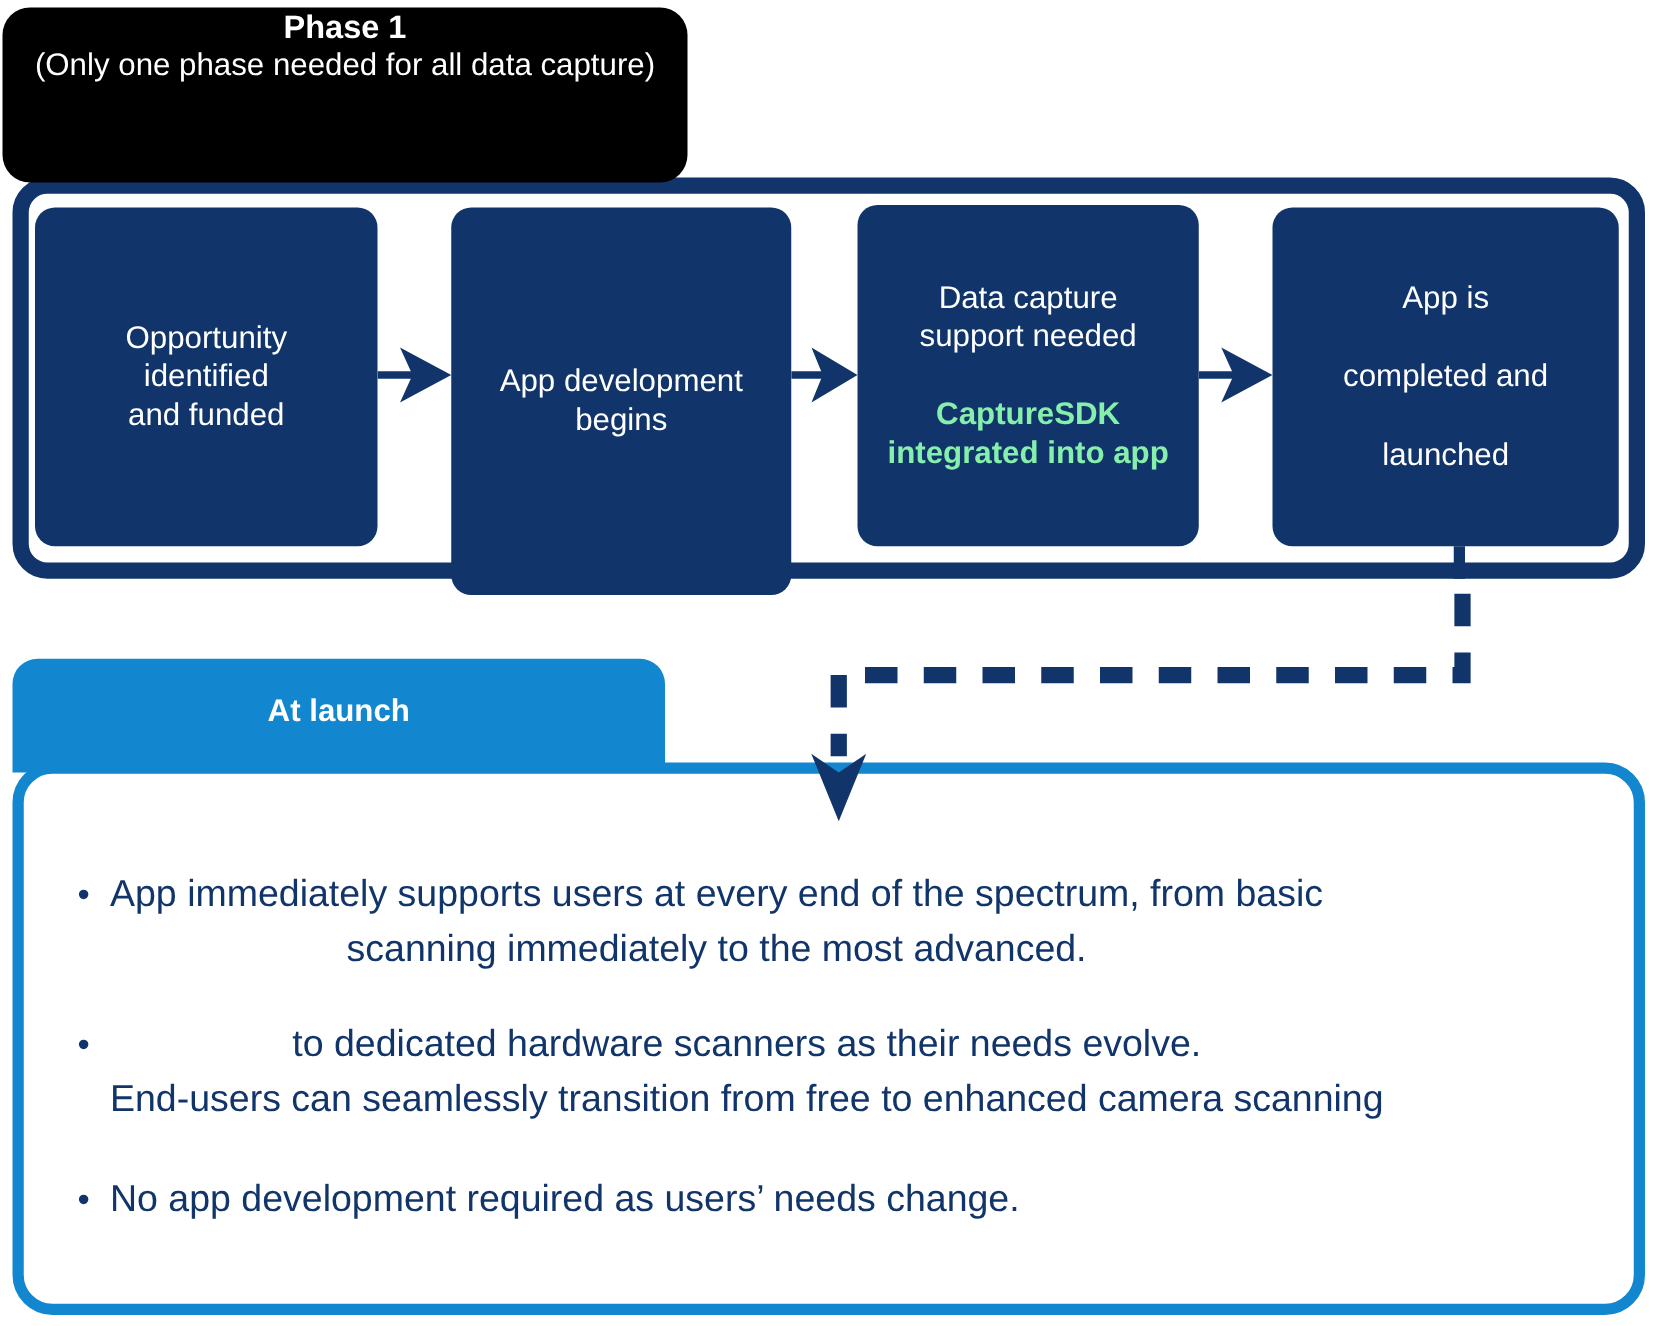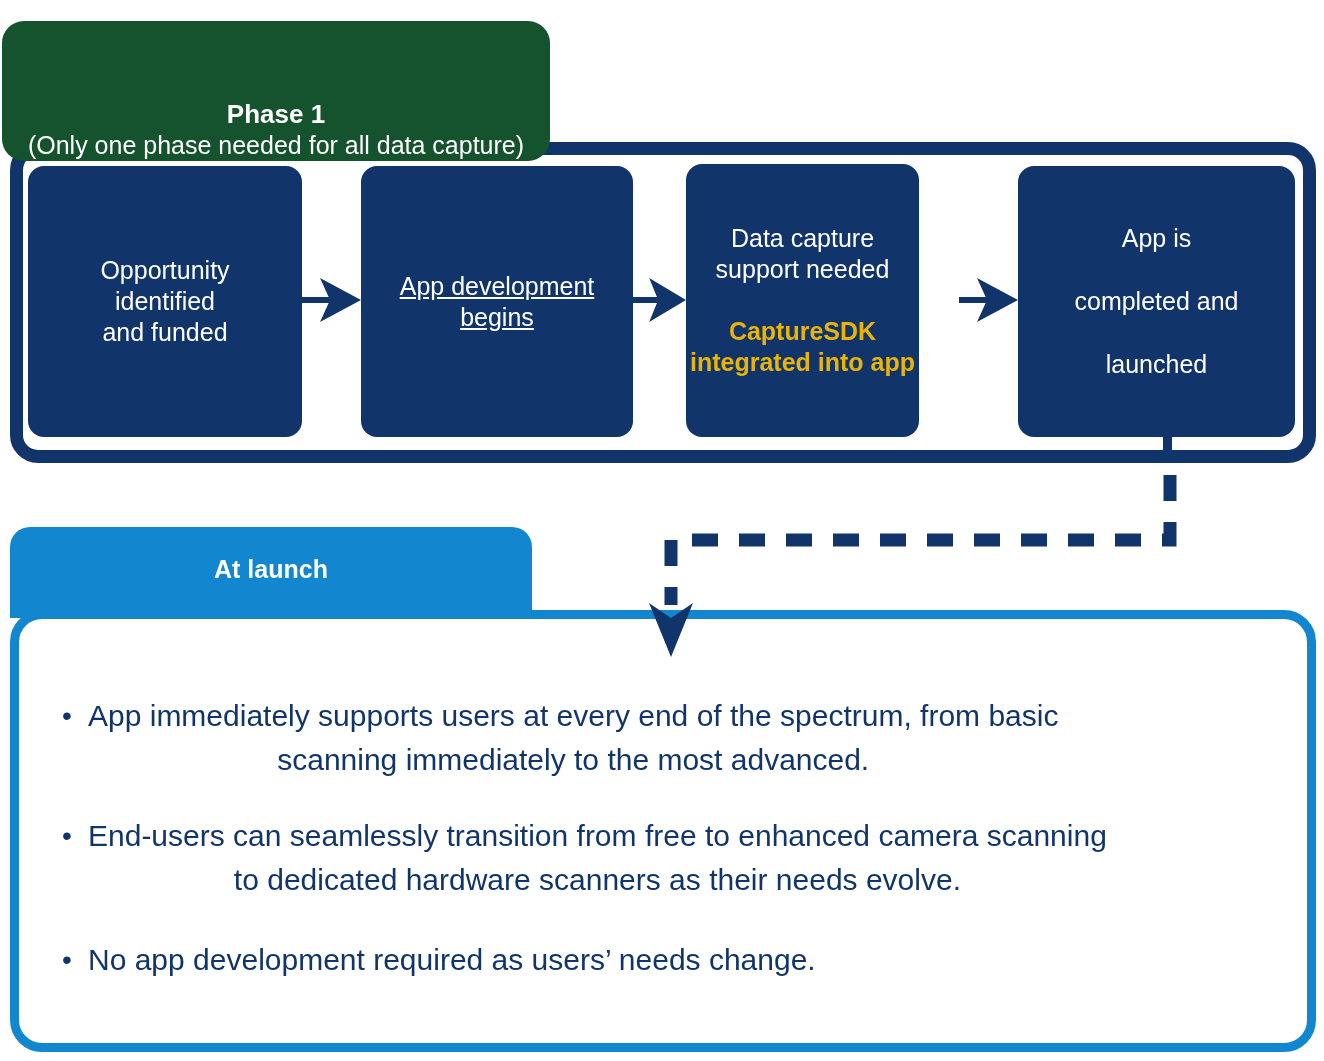--- a/index.html
+++ b/index.html
@@ -8,27 +8,27 @@
     width: 1324px;
     height: 1061px;
     background: #ffffff;
     font-family: "Liberation Sans", sans-serif;
     overflow: hidden;
   }
 
   
   .phase-header {
     position: absolute;
-    left: 2px; top: 21px;
+    left: 2px; top: 6px;
     width: 548px; height: 140px;
-    background: #14532d;
+    background: #000000;
     border-radius: 22px;
     color: #ffffff;
     display: flex; flex-direction: column;
-    align-items: center; justify-content: flex-end;
+    align-items: center; justify-content: flex-start;
     text-align: center;
     line-height: 31px;
     font-size: 25px;
     z-index: 3;
   }
   .phase-header .ph-title { font-weight: bold; font-size: 26px; }
 
   
   .process-container {
     position: absolute;
@@ -49,24 +49,24 @@
     color: #ffffff;
     display: flex; flex-direction: column;
     align-items: center; justify-content: center;
     text-align: center;
     font-size: 25px;
     line-height: 31px;
     z-index: 2;
   }
   .step-box span { display: block; }
   #step1 { left: 28px;  top: 166px; width: 274px; height: 271px; }
-  #step2 { left: 361px; top: 166px; width: 272px; height: 271px; text-decoration: underline; }
-  #step3 { left: 686px; top: 164px; width: 233px; height: 273px; }
+  #step2 { left: 361px; top: 166px; width: 272px; height: 310px; }
+  #step3 { left: 686px; top: 164px; width: 273px; height: 273px; }
   #step4 { left: 1018px; top: 166px; width: 277px; height: 271px; gap: 32px; }
-  .highlight-group { margin-top: 31px; color: #eab308; font-weight: bold; }
+  .highlight-group { margin-top: 31px; color: #86efac; font-weight: bold; }
 
   
   .flow-arrow { position: absolute; top: 276px; height: 48px; z-index: 2; }
   #arrow1 { left: 302px; width: 59px; }
   #arrow2 { left: 633px; width: 53px; }
   #arrow3 { left: 959px; width: 59px; }
 
   
   .connector-stub {
     position: absolute;
@@ -196,22 +196,22 @@
     <span class="marker">•</span>
     <div class="lines">
       <span>App immediately supports users at every end of the spectrum, from basic</span>
       <span>scanning immediately to the most advanced.</span>
     </div>
   </div>
 
   <div class="bullet" id="bullet2">
     <span class="marker">•</span>
     <div class="lines">
+      <span>to dedicated hardware scanners as their needs evolve.</span>
       <span>End-users can seamlessly transition from free to enhanced camera scanning</span>
-      <span>to dedicated hardware scanners as their needs evolve.</span>
     </div>
   </div>
 
   <div class="bullet" id="bullet3">
     <span class="marker">•</span>
     <div class="lines">
       <span>No app development required as users’ needs change.</span>
     </div>
   </div>
 

